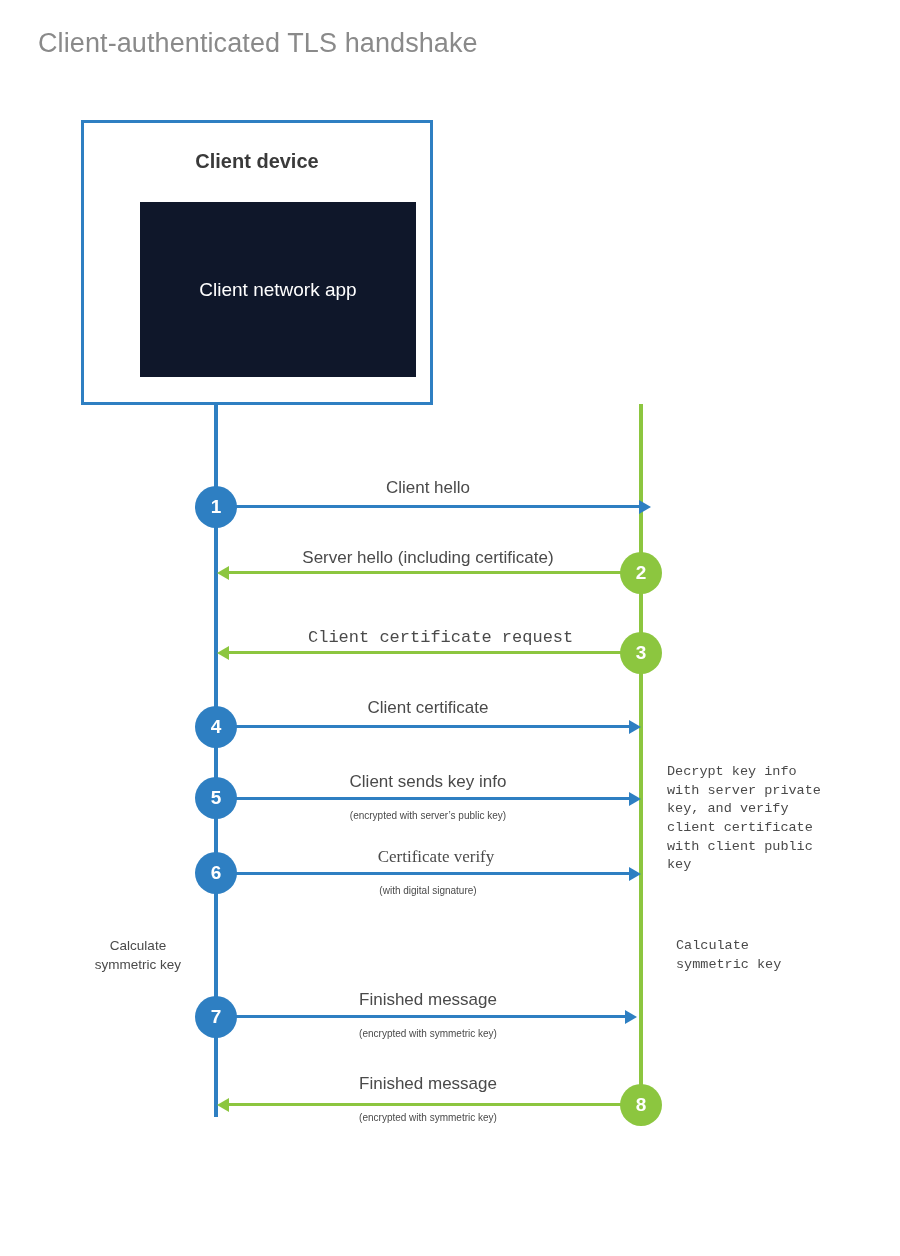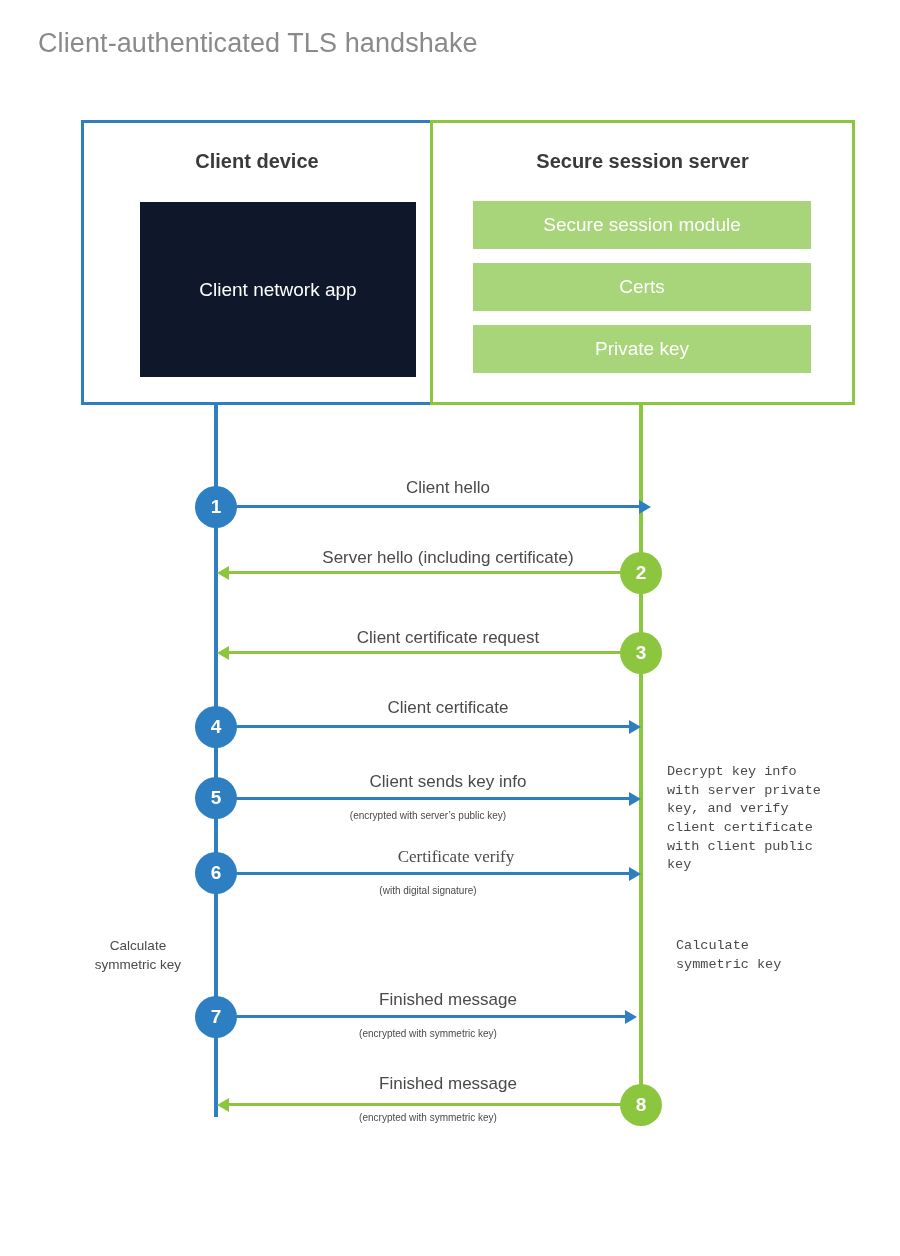--- a/index.html
+++ b/index.html
@@ -154,21 +154,20 @@
     border-right: 12px solid #8cc63f;
   }
 
   
   .msg-label {
     position: absolute;
     text-align: center;
     font-size: 17px;
     color: #4a4a4a;
     white-space: nowrap;
-    margin-left: 20px;
   }
   .msg-sublabel {
     position: absolute;
     text-align: center;
     font-size: 10px;
     color: #4a4a4a;
     white-space: nowrap;
   }
 
   
@@ -186,43 +185,37 @@
 
 <div id="diagram">
 
   <div class="title">Client-authenticated TLS handshake</div>
 
   <div class="party-box client">
     <div class="party-title">Client device</div>
     <div class="inner-block client-app">Client network app</div>
   </div>
 
-  <div class="party-box server">
-    <div class="party-title">Secure session server</div>
-    <div class="inner-block server-item i0">Secure session module</div>
-    <div class="inner-block server-item i1">Certs</div>
-    <div class="inner-block server-item i2">Private key</div>
-  </div>
 
   <div class="lifeline client-line"></div>
   <div class="lifeline server-line"></div>
 
   <div class="msg-label" style="left:308px; top:478px; width:240px;">Client hello</div>
   <div class="arrow blue to-right" style="left:216px; top:505px; width:424px;">
       <span class="head"></span>
     </div>
   <div class="step-circle blue" style="left:195px; top:486px;">1</div>
 
   <div class="msg-label" style="left:288px; top:548px; width:280px;">Server hello (including certificate)</div>
   <div class="arrow green to-left" style="left:228px; top:571px; width:414px;">
       <span class="head"></span>
     </div>
   <div class="step-circle green" style="left:620px; top:552px;">2</div>
 
-  <div class="msg-label" style="left:308px; top:628px; width:240px;">Client certificate request</div>
+  <div class="msg-label" style="left:308px; top:628px; width:240px;font-family:Liberation Mono, monospace;">Client certificate request</div>
   <div class="arrow green to-left" style="left:228px; top:651px; width:414px;">
       <span class="head"></span>
     </div>
   <div class="step-circle green" style="left:620px; top:632px;">3</div>
 
   <div class="msg-label" style="left:308px; top:698px; width:240px;text-align:center;">Client certificate</div>
   <div class="arrow blue to-right" style="left:216px; top:725px; width:414px;">
       <span class="head"></span>
     </div>
   <div class="step-circle blue" style="left:195px; top:706px;">4</div>

